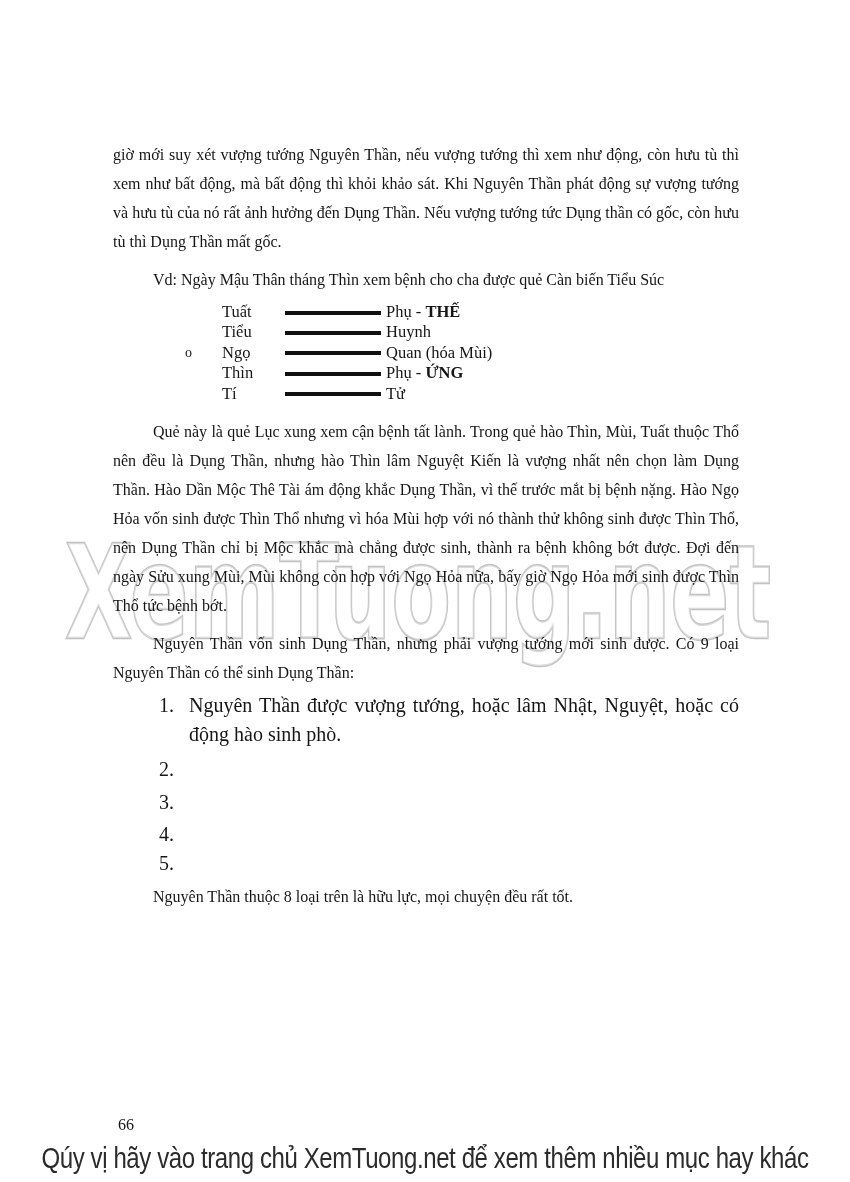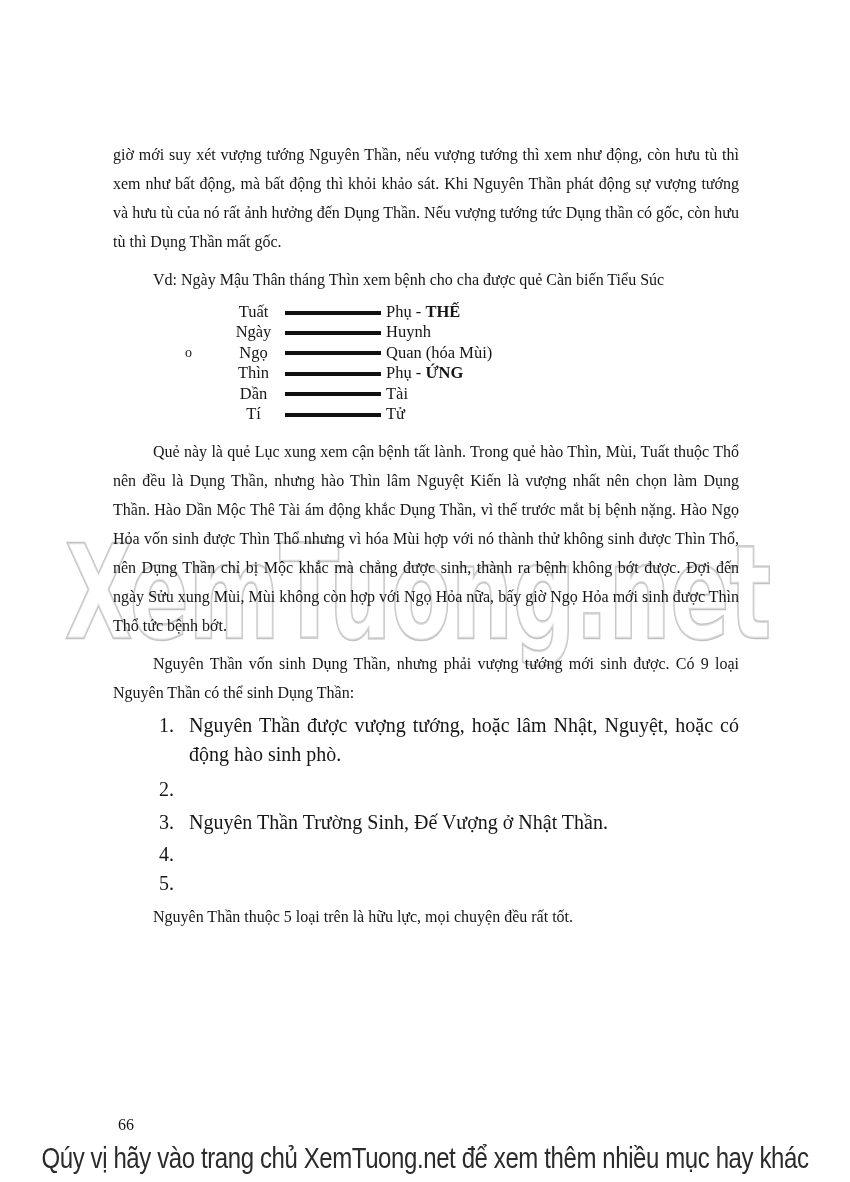--- a/index.html
+++ b/index.html
@@ -46,21 +46,20 @@
   .hex-marker {
     margin-left:72px;
     width:22px;
     font-size:14px;
     flex:none;
   }
   .hex-branch {
     padding-left:15px;
     width:63px;
     flex:none;
-    text-align:center;
   }
   .hex-line {
     width:96px; height:4px;
     background:#101010;
     flex:none;
     margin-top:1px;
   }
   .hex-label {
     margin-left:5px;
     white-space:nowrap;
@@ -121,45 +120,39 @@
 
       <div class="hex-row">
         <span class="hex-marker"></span>
         <span class="hex-branch">Tuất</span>
         <span class="hex-line"></span>
         <span class="hex-label"><span>Phụ - </span><span class="bold">THẾ</span></span>
       </div>
 
       <div class="hex-row">
         <span class="hex-marker"></span>
-        <span class="hex-branch">Ngày</span>
+        <span class="hex-branch">Tiểu</span>
         <span class="hex-line"></span>
         <span class="hex-label"><span>Huynh</span><span class="bold"></span></span>
       </div>
 
       <div class="hex-row">
         <span class="hex-marker">o</span>
         <span class="hex-branch">Ngọ</span>
         <span class="hex-line"></span>
         <span class="hex-label"><span>Quan (hóa Mùi)</span><span class="bold"></span></span>
       </div>
 
       <div class="hex-row">
         <span class="hex-marker"></span>
         <span class="hex-branch">Thìn</span>
         <span class="hex-line"></span>
         <span class="hex-label"><span>Phụ - </span><span class="bold">ỨNG</span></span>
       </div>
 
-      <div class="hex-row">
-        <span class="hex-marker"></span>
-        <span class="hex-branch">Dần</span>
-        <span class="hex-line"></span>
-        <span class="hex-label"><span>Tài</span><span class="bold"></span></span>
-      </div>
 
       <div class="hex-row">
         <span class="hex-marker"></span>
         <span class="hex-branch">Tí</span>
         <span class="hex-line"></span>
         <span class="hex-label"><span>Tử</span><span class="bold"></span></span>
       </div>
 
     </div>
 
@@ -173,34 +166,33 @@
         <span class="li-num">1.</span>
         <span class="li-text">Nguyên Thần được vượng tướng, hoặc lâm Nhật, Nguyệt, hoặc có động hào sinh phò.</span>
       </div>
 
       <div class="list-item li-2">
         <span class="li-num">2.</span>
       </div>
 
       <div class="list-item li-3">
         <span class="li-num">3.</span>
-        <span class="li-text">Nguyên Thần Trường Sinh, Đế Vượng ở Nhật Thần.</span>
       </div>
 
       <div class="list-item li-4">
         <span class="li-num">4.</span>
       </div>
 
       <div class="list-item li-5">
         <span class="li-num">5.</span>
       </div>
 
     </div>
 
-    <p class="para p5">Nguyên Thần thuộc 5 loại trên là hữu lực, mọi chuyện đều rất tốt.</p>
+    <p class="para p5">Nguyên Thần thuộc 8 loại trên là hữu lực, mọi chuyện đều rất tốt.</p>
 
   </div>
 
   <div class="pageno">66</div>
 
   <div class="footer">Qúy vị hãy vào trang chủ XemTuong.net để xem thêm nhiều mục hay khác</div>
 
 </div>
 
 </body></html>

